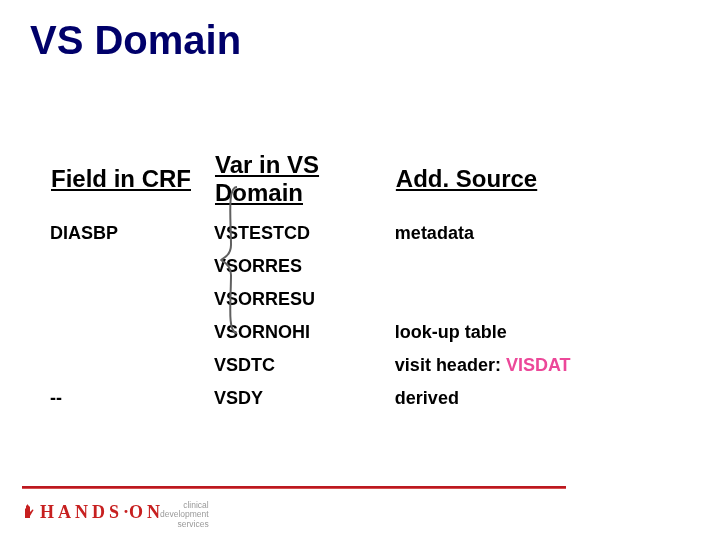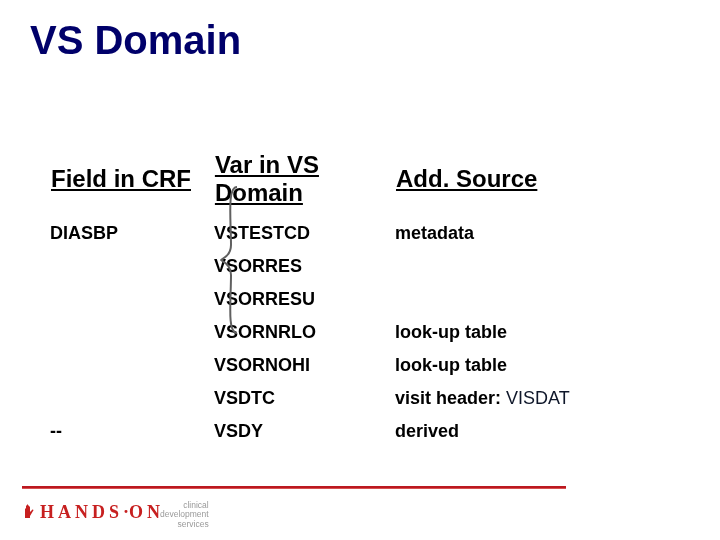--- a/index.html
+++ b/index.html
@@ -42,22 +42,22 @@
   col.c3 { width: 240px; }
   th {
     text-align: left;
     font-weight: 700;
     text-decoration: underline;
     padding-bottom: 10px;
     font-size: 24px;
   }
   .bold { font-weight: 700; }
   .hl {
-    color: #0f172a;
-    font-weight: 400;
+    color: #ec4899;
+    font-weight: 700;
   }
   .brace {
     position: absolute;
     left: 215px;
     top: 185px;
     width: 28px;
     height: 150px;
     pointer-events: none;
   }
   .brace svg path {
@@ -142,25 +142,20 @@
       <td class="bold">VSORRES</td>
       <td class="bold"><span></span><span class="hl"></span></td>
     </tr>
     <tr>
       <td class="bold"></td>
       <td class="bold">VSORRESU</td>
       <td class="bold"><span></span><span class="hl"></span></td>
     </tr>
     <tr>
       <td class="bold"></td>
-      <td class="bold">VSORNRLO</td>
-      <td class="bold"><span>look-up table</span><span class="hl"></span></td>
-    </tr>
-    <tr>
-      <td class="bold"></td>
       <td class="bold">VSORNOHI</td>
       <td class="bold"><span>look-up table</span><span class="hl"></span></td>
     </tr>
     <tr>
       <td class="bold"></td>
       <td class="bold">VSDTC</td>
       <td class="bold"><span>visit header: </span><span class="hl">VISDAT</span></td>
     </tr>
     <tr>
       <td class="bold">--</td>

